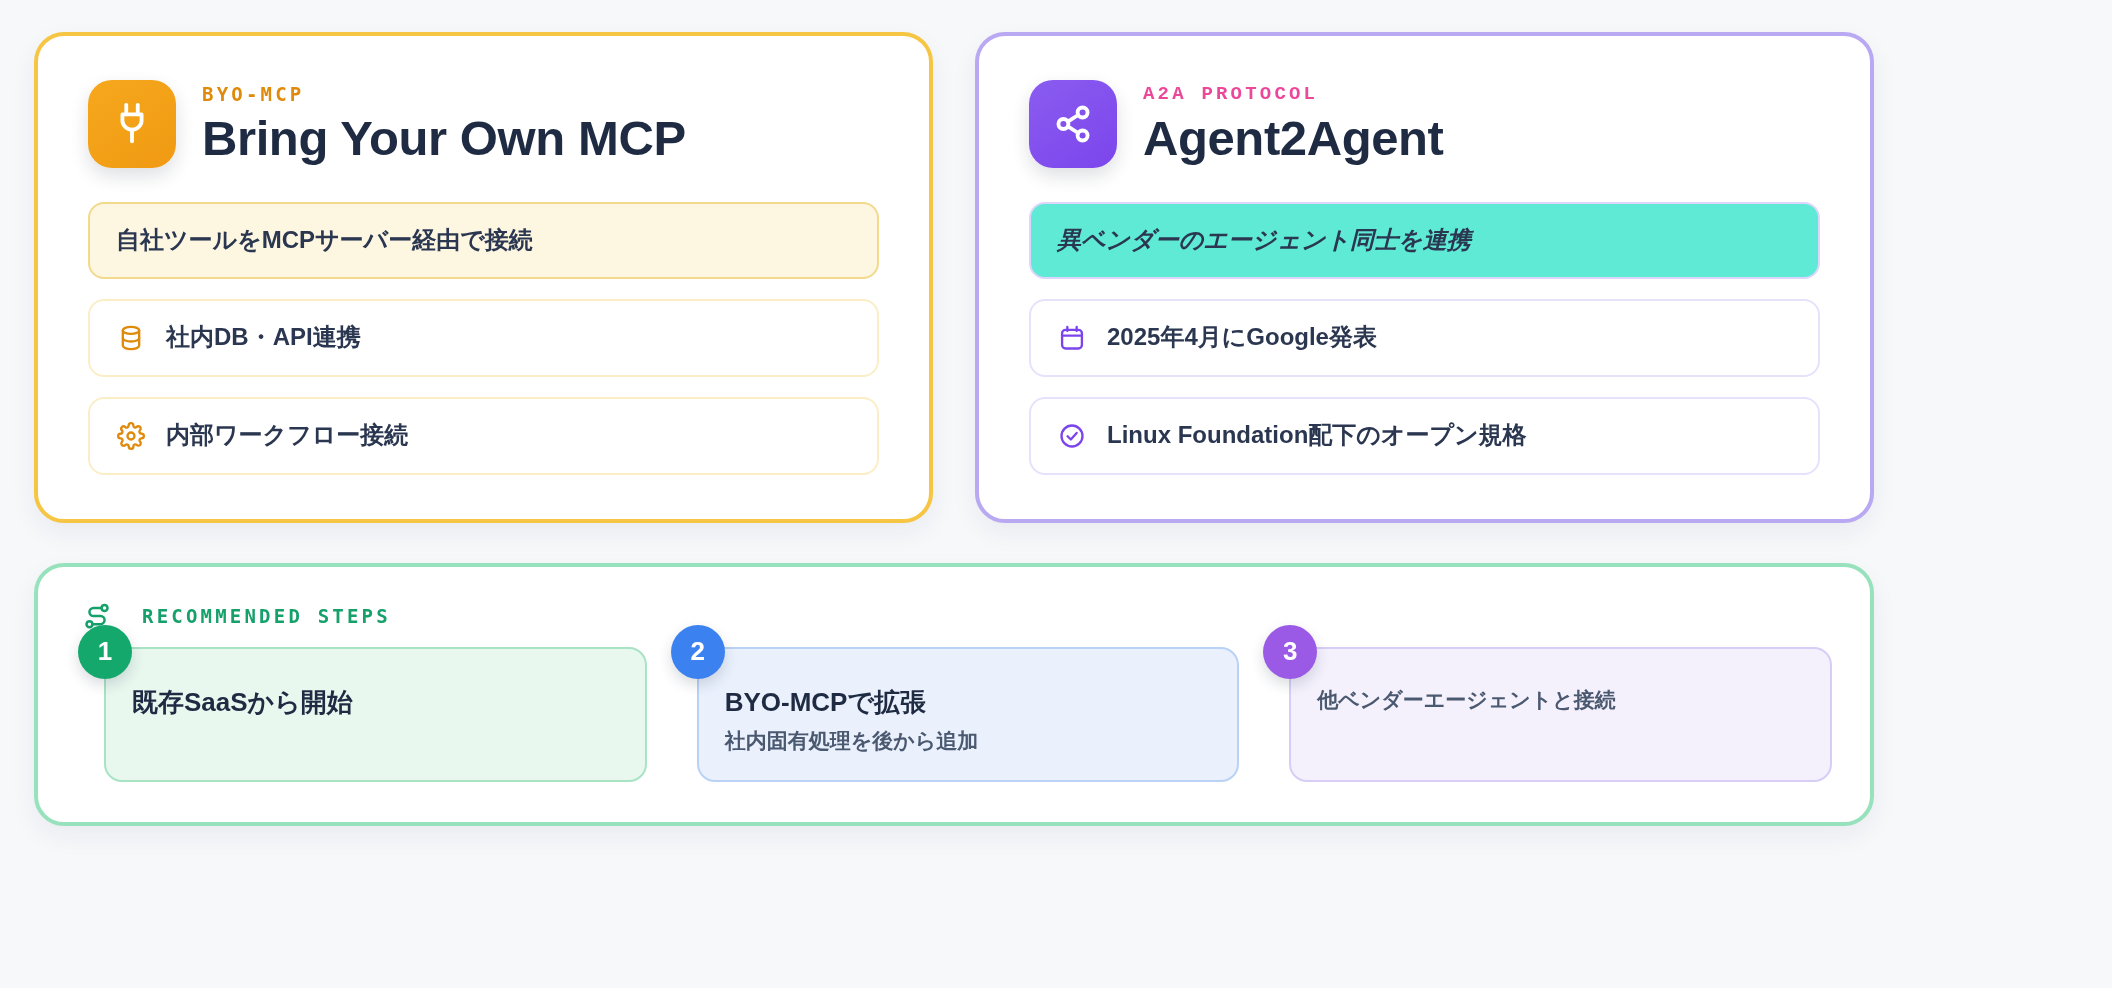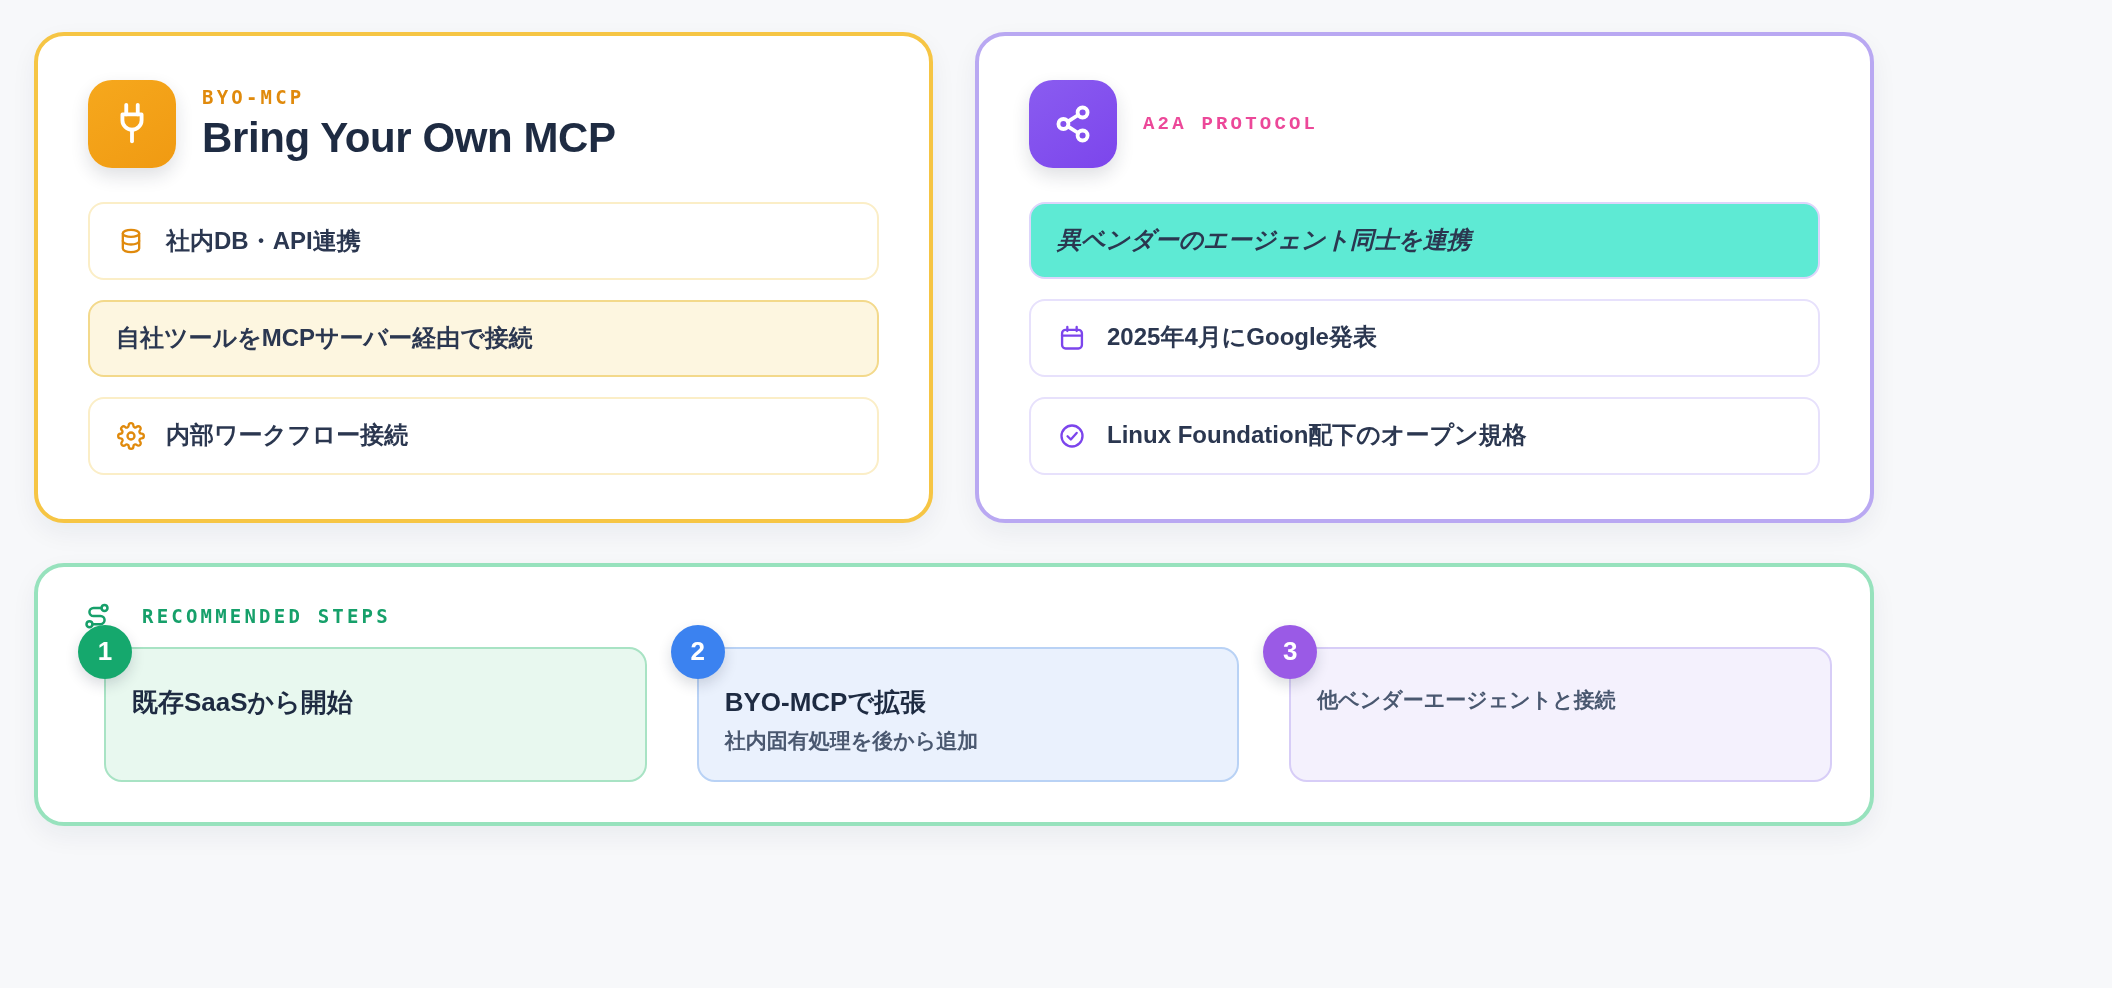--- a/index.html
+++ b/index.html
@@ -75,21 +75,21 @@
   .eyebrow {
     font-size: 19px;
     font-weight: bold;
     letter-spacing: 3.2px;
     font-family: "DejaVu Sans Mono", "Liberation Mono", monospace;
   }
   .eyebrow.orange { color: #e08a0c; }
   .eyebrow.violet { color: #ec4899; font-family: Liberation Mono, monospace; }
 
   .card-title {
-    font-size: 42px;
+    font-size: 49px;
     font-weight: bold;
     color: #1e2b42;
     letter-spacing: -0.4px;
     line-height: 1.12;
   }
 
   .rows { display: flex; flex-direction: column; gap: 20px; }
 
   .row-item {
     box-sizing: border-box;
@@ -232,33 +232,33 @@
             <path d="M12 15v6"></path>
           </svg>
         </div>
         <div class="head-text">
           <div class="eyebrow orange">BYO-MCP</div>
           <div class="card-title">Bring Your Own MCP</div>
         </div>
       </div>
 
       <div class="rows">
+        <div class="row-item hl-orange">
+          <span class="row-label">自社ツールをMCPサーバー経由で接続</span>
+        </div>
+
         <div class="row-item plain-orange">
           <span class="row-icon">
             <svg width="28" height="28" viewBox="0 0 24 24" fill="none" stroke="#e08a0c" stroke-width="2" stroke-linecap="round" stroke-linejoin="round">
               <ellipse cx="12" cy="5.5" rx="7" ry="3"></ellipse>
               <path d="M5 5.5v13c0 1.66 3.13 3 7 3s7-1.34 7-3v-13"></path>
               <path d="M5 12c0 1.66 3.13 3 7 3s7-1.34 7-3"></path>
             </svg>
           </span>
           <span class="row-label">社内DB・API連携</span>
-        </div>
-
-        <div class="row-item hl-orange">
-          <span class="row-label">自社ツールをMCPサーバー経由で接続</span>
         </div>
 
         <div class="row-item plain-orange">
           <span class="row-icon">
             <svg width="28" height="28" viewBox="0 0 24 24" fill="none" stroke="#e08a0c" stroke-width="2" stroke-linecap="round" stroke-linejoin="round">
               <circle cx="12" cy="12" r="3"></circle>
               <path d="M19.4 15a1.65 1.65 0 0 0 .33 1.82l.06.06a2 2 0 1 1-2.83 2.83l-.06-.06a1.65 1.65 0 0 0-1.82-.33 1.65 1.65 0 0 0-1 1.51V21a2 2 0 1 1-4 0v-.09A1.65 1.65 0 0 0 9 19.4a1.65 1.65 0 0 0-1.82.33l-.06.06a2 2 0 1 1-2.83-2.83l.06-.06a1.65 1.65 0 0 0 .33-1.82 1.65 1.65 0 0 0-1.51-1H3a2 2 0 1 1 0-4h.09A1.65 1.65 0 0 0 4.6 9a1.65 1.65 0 0 0-.33-1.82l-.06-.06a2 2 0 1 1 2.83-2.83l.06.06A1.65 1.65 0 0 0 9 4.6a1.65 1.65 0 0 0 1-1.51V3a2 2 0 1 1 4 0v.09a1.65 1.65 0 0 0 1 1.51 1.65 1.65 0 0 0 1.82-.33l.06-.06a2 2 0 1 1 2.83 2.83l-.06.06a1.65 1.65 0 0 0-.33 1.82V9a1.65 1.65 0 0 0 1.51 1H21a2 2 0 1 1 0 4h-.09a1.65 1.65 0 0 0-1.51 1z"></path>
             </svg>
           </span>
           <span class="row-label">内部ワークフロー接続</span>
@@ -272,20 +272,21 @@
           <svg width="46" height="46" viewBox="0 0 24 24" fill="none" stroke="#ffffff" stroke-width="2" stroke-linecap="round" stroke-linejoin="round">
             <circle cx="17" cy="6" r="2.6"></circle>
             <circle cx="17" cy="18" r="2.6"></circle>
             <circle cx="7" cy="12" r="2.6"></circle>
             <path d="M9.3 10.8 14.7 7.3"></path>
             <path d="M9.3 13.2 14.7 16.7"></path>
           </svg>
         </div>
         <div class="head-text">
           <div class="eyebrow violet">A2A PROTOCOL</div>
+          <div class="card-title">Agent2Agent</div>
         </div>
       </div>
 
       <div class="rows">
         <div class="row-item hl-violet">
           <span class="row-label">異ベンダーのエージェント同士を連携</span>
         </div>
 
         <div class="row-item plain-violet">
           <span class="row-icon">

